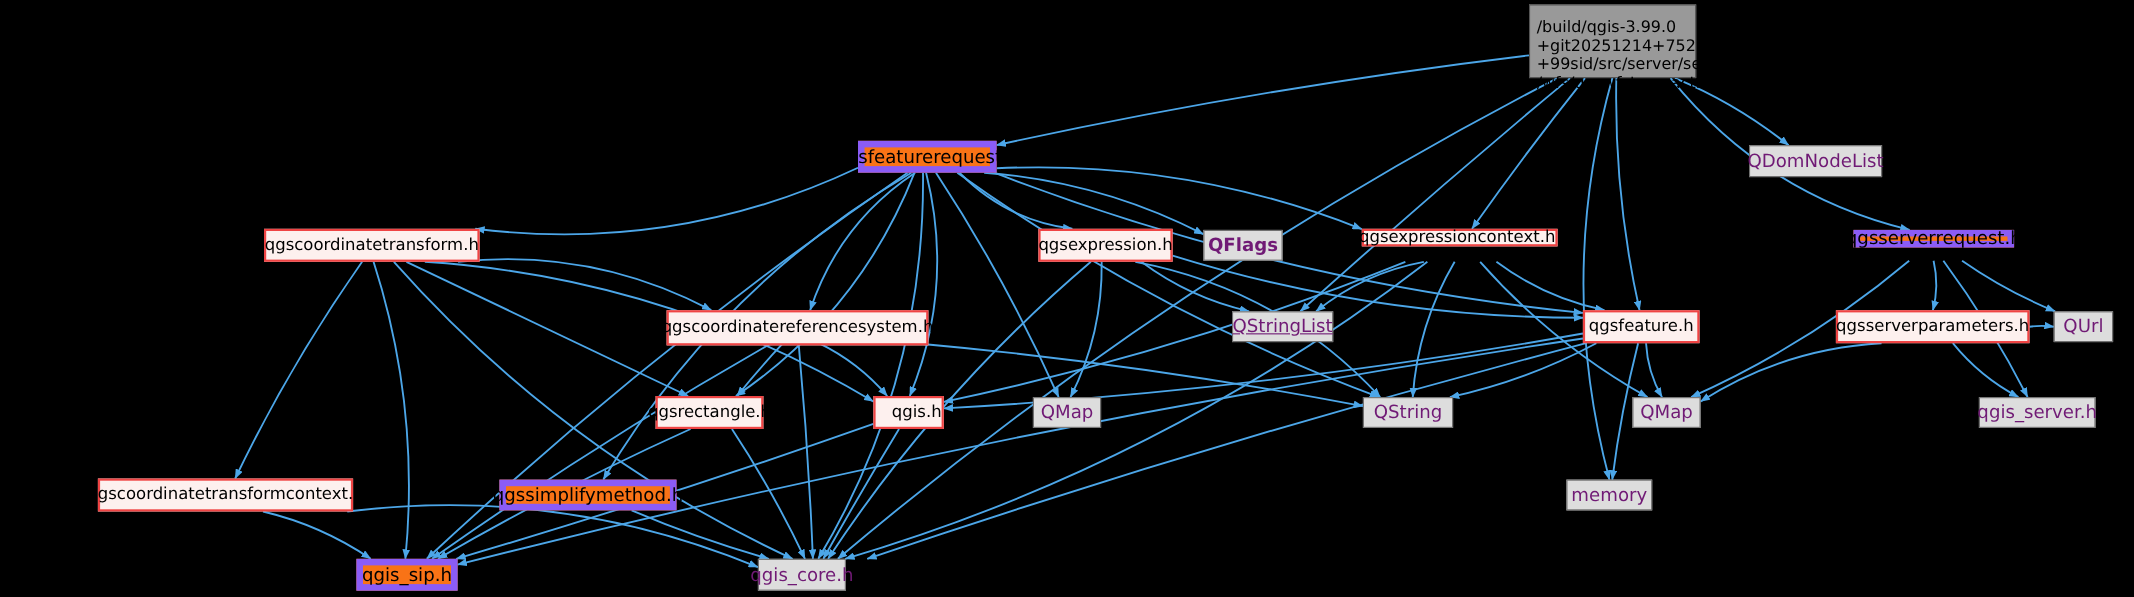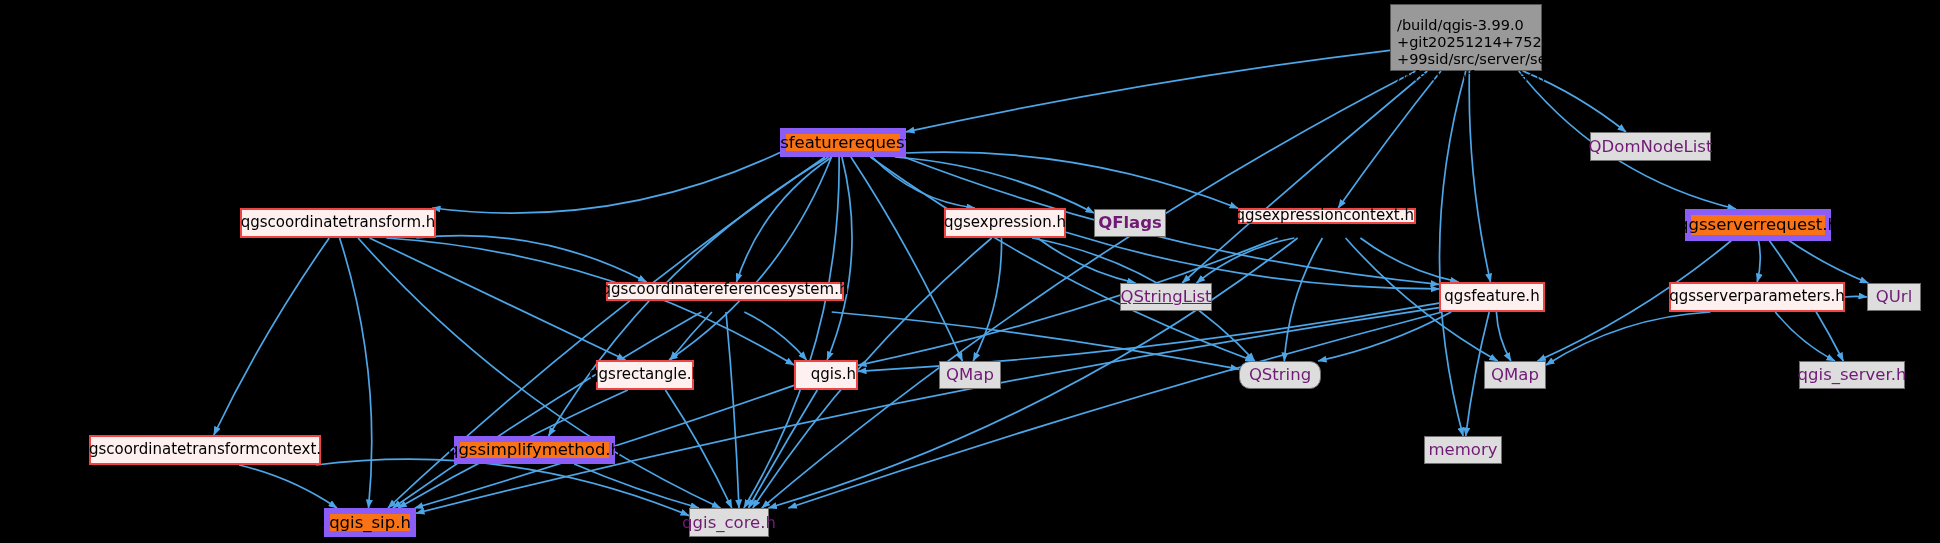--- a/index.html
+++ b/index.html
@@ -95,29 +95,29 @@
       <div class="node n-root" style="left: 1390px; top: 4px; width: 152px; height: 67px;"><span>/build/qgis-3.99.0
 +git20251214+752b475928d
 +99sid/src/server/services
 /wfs/qgswfstransaction_1_0_0.h</span></div>
       <div class="node n-white" style="left: 780px; top: 128px; width: 126px; height: 29px;"><span>qgsfeaturerequest.h</span></div>
       <div class="node n-gray" style="left: 1590px; top: 132px; width: 121px; height: 29px;"><span>QDomNodeList</span></div>
       <div class="node n-red" style="left: 240px; top: 208px; width: 196px; height: 30px;"><span>qgscoordinatetransform.h</span></div>
       <div class="node n-red" style="left: 944px; top: 208px; width: 122px; height: 30px;"><span>qgsexpression.h</span></div>
       <div class="node n-gray" style="left: 1094px; top: 209px; width: 72px; height: 28px; font-weight: bold;"><span>QFlags</span></div>
       <div class="node n-red" style="left: 1238px; top: 208px; width: 178px; height: 16px; justify-content: flex-end;"><span>qgsexpressioncontext.h</span></div>
-      <div class="node n-white" style="left: 1685px; top: 209px; width: 146px; height: 32px;"><span>qgsserverrequest.h</span></div>
-      <div class="node n-red" style="left: 606px; top: 282px; width: 238px; height: 19px; align-items: flex-end;"><span>qgscoordinatereferencesystem.h</span></div>
+      <div class="node n-white" style="left: 1685px; top: 209px; width: 146px; height: 16px;"><span>qgsserverrequest.h</span></div>
+      <div class="node n-red" style="left: 606px; top: 282px; width: 238px; height: 32px;"><span>qgscoordinatereferencesystem.h</span></div>
       <div class="node n-gray" style="left: 1120px; top: 283px; width: 92px; height: 28px; text-decoration: underline;"><span>QStringList</span></div>
       <div class="node n-red" style="left: 1439px; top: 282px; width: 106px; height: 30px;"><span>qgsfeature.h</span></div>
       <div class="node n-red" style="left: 1669px; top: 282px; width: 176px; height: 30px;"><span>qgsserverparameters.h</span></div>
       <div class="node n-gray" style="left: 1867px; top: 283px; width: 54px; height: 28px;"><span>QUrl</span></div>
       <div class="node n-red" style="left: 596px; top: 360px; width: 98px; height: 30px;"><span>qgsrectangle.h</span></div>
       <div class="node n-gray" style="left: 939px; top: 361px; width: 62px; height: 28px;"><span>QMap</span></div>
-      <div class="node n-gray" style="left: 1239px; top: 361px; width: 82px; height: 28px; border-radius: 11px;"><span>QString</span></div>
+      <div class="node n-gray" style="left: 1239px; top: 361px; width: 82px; height: 28px;"><span>QString</span></div>
       <div class="node n-gray" style="left: 1484px; top: 361px; width: 62px; height: 28px;"><span>QMap</span></div>
       <div class="node n-gray" style="left: 1799px; top: 361px; width: 106px; height: 28px;"><span>qgis_server.h</span></div>
       <div class="node n-red" style="left: 89px; top: 435px; width: 232px; height: 30px;"><span>qgscoordinatetransformcontext.h</span></div>
       <div class="node n-white" style="left: 454px; top: 436px; width: 161px; height: 28px;"><span>qgssimplifymethod.h</span></div>
       <div class="node n-red" style="left: 794px; top: 360px; width: 64px; height: 30px; justify-content: flex-end;"><span>qgis.h</span></div>
       <div class="node n-gray" style="left: 1424px; top: 436px; width: 78px; height: 28px;"><span>memory</span></div>
       <div class="node n-white" style="left: 324px; top: 508px; width: 92px; height: 29px;"><span>qgis_sip.h</span></div>
       <div class="node n-gray" style="left: 689px; top: 508px; width: 80px; height: 29px;"><span>qgis_core.h</span></div>
     </div>
 </div>

